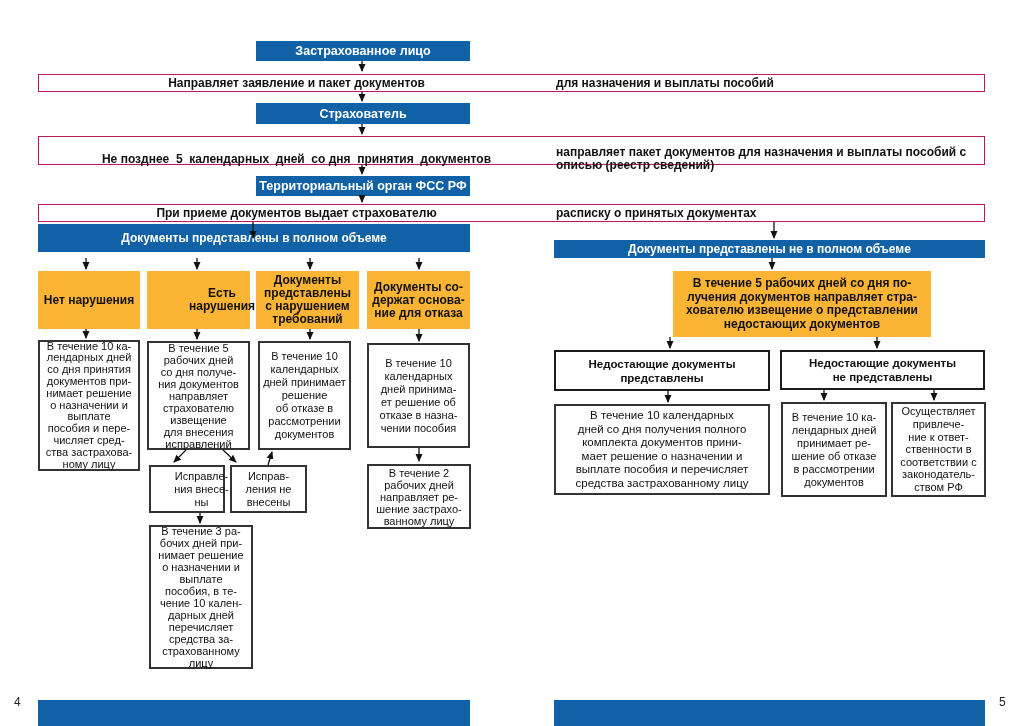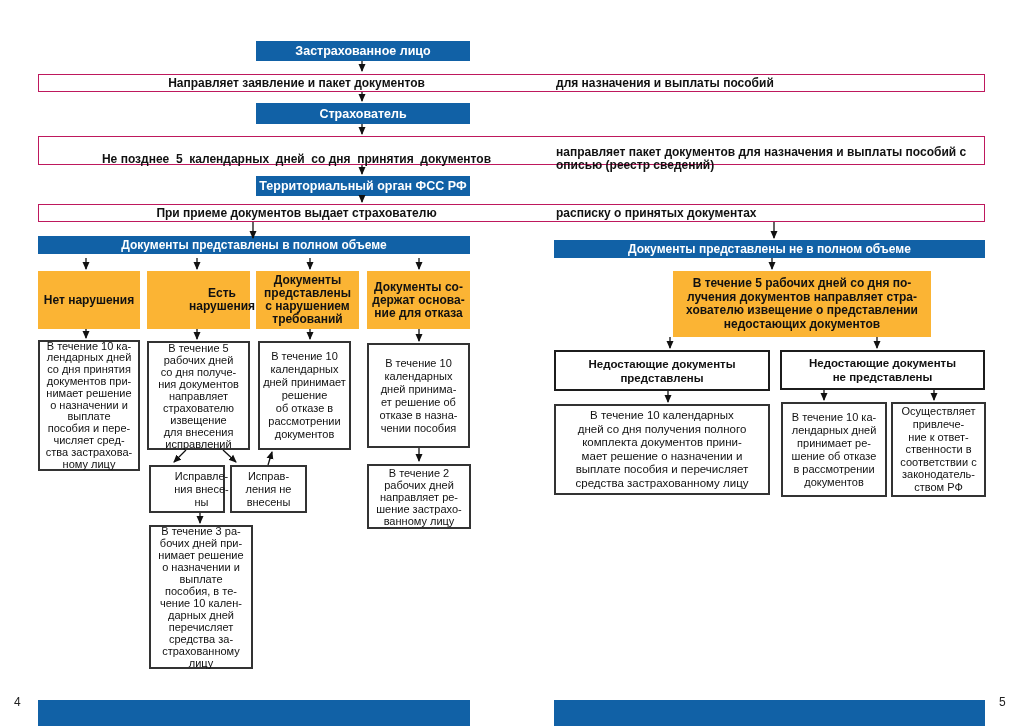--- a/index.html
+++ b/index.html
@@ -62,21 +62,21 @@
 
   <div class="abs wrow" style="left:38px;top:204px;width:947px;height:18px;">
     <div class="l">
         <span class="pre">При приеме документов выдает страхователю</span>
       </div>
     <div class="r">
         <span class="pre">расписку о принятых документах</span>
       </div>
   </div>
 
-  <div class="abs hdr" style="left:38px;top:236px;width:432px;height:18px;">
+  <div class="abs hdr" style="left:38px;top:224px;width:432px;height:28px;">
     <span class="pre">Документы представлены в полном объеме</span>
   </div>
   <div class="abs hdr" style="left:554px;top:240px;width:431px;height:18px;">
     <span class="pre">Документы представлены не в полном объеме</span>
   </div>
 
   <div class="abs obox" style="left:38px;top:271px;width:102px;height:58px;">
     <span class="pre">Нет нарушения</span>
   </div>
   <div class="abs obox" style="left:147px;top:271px;width:103px;height:58px;padding-left:47px;">

